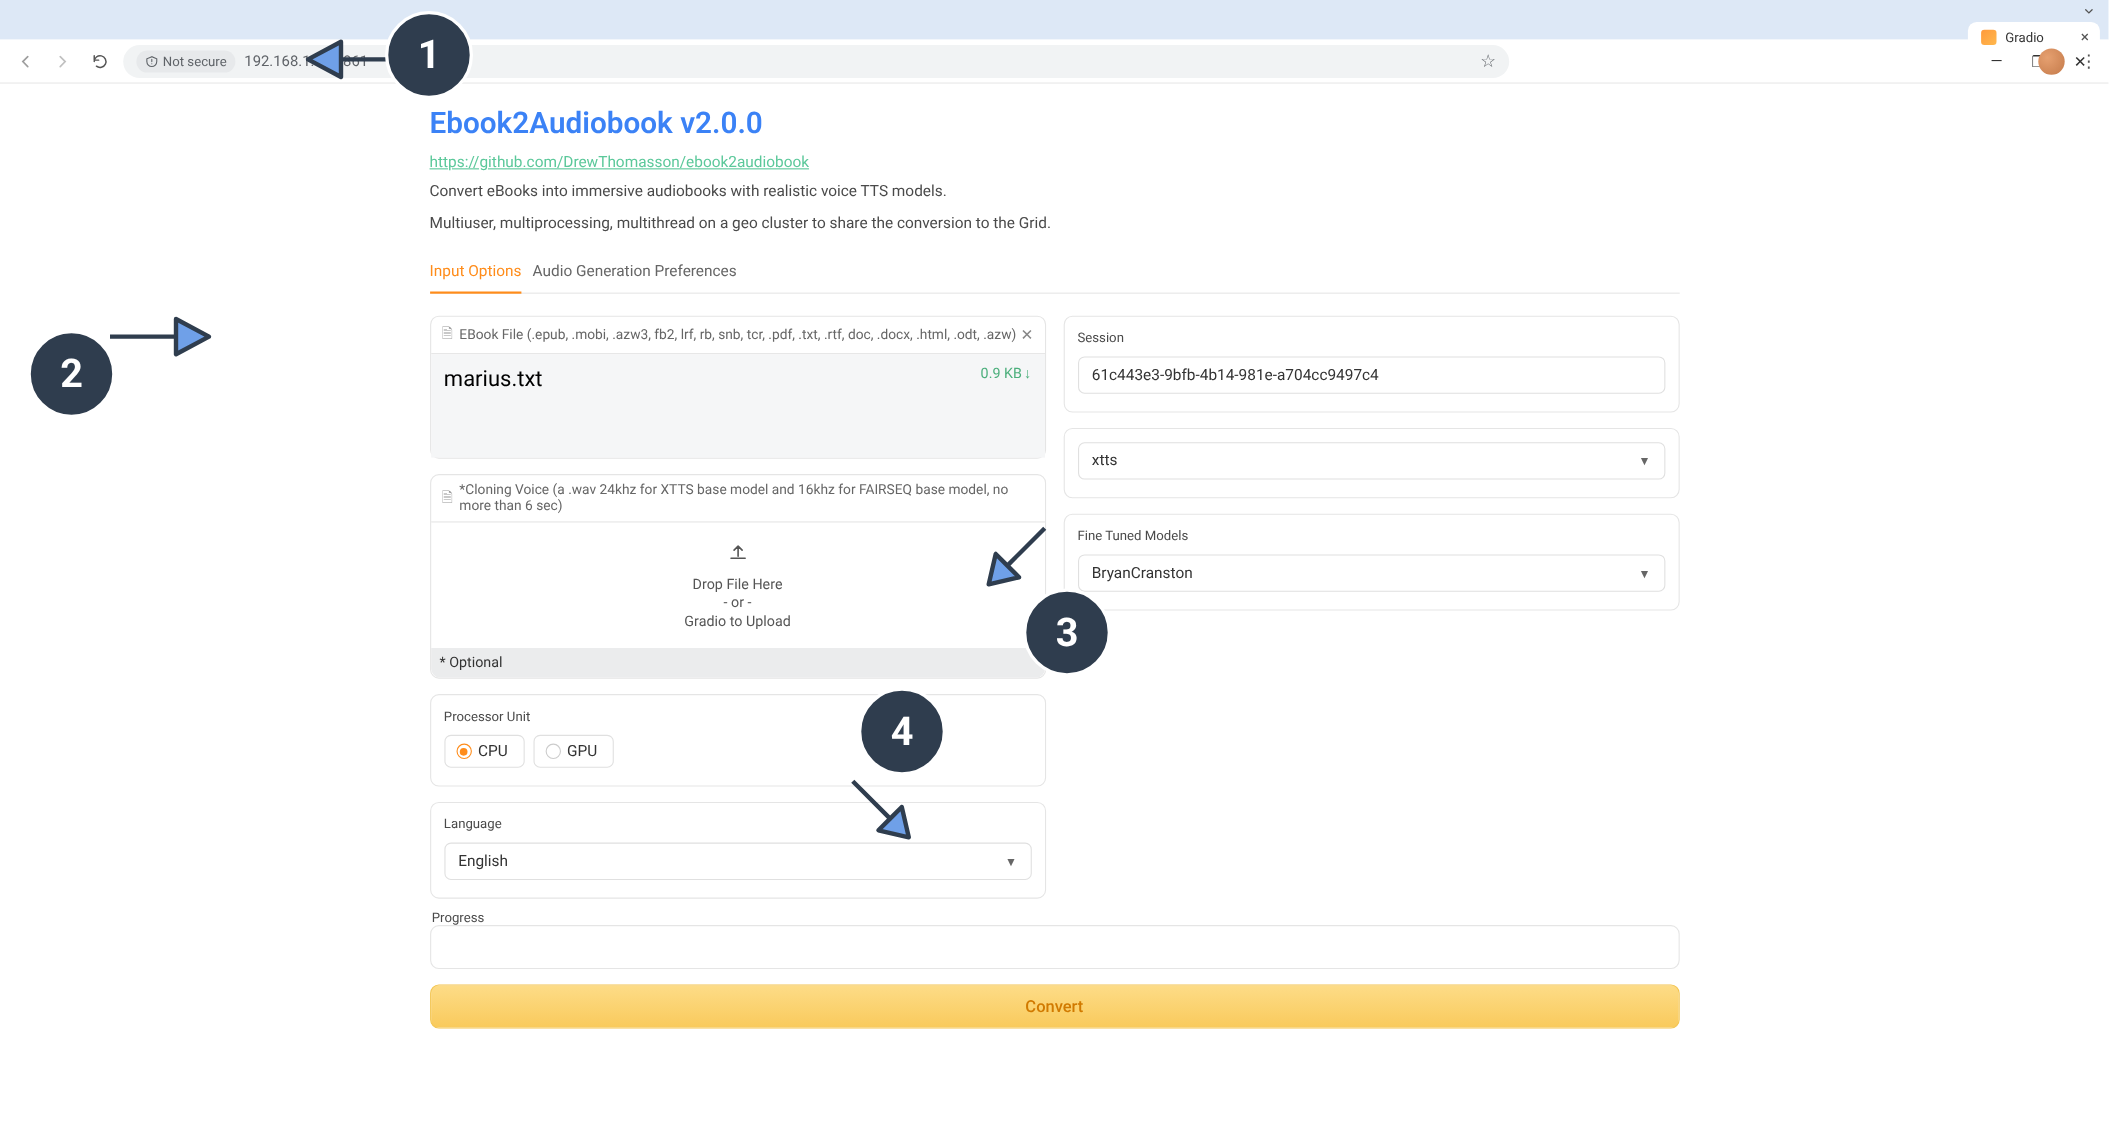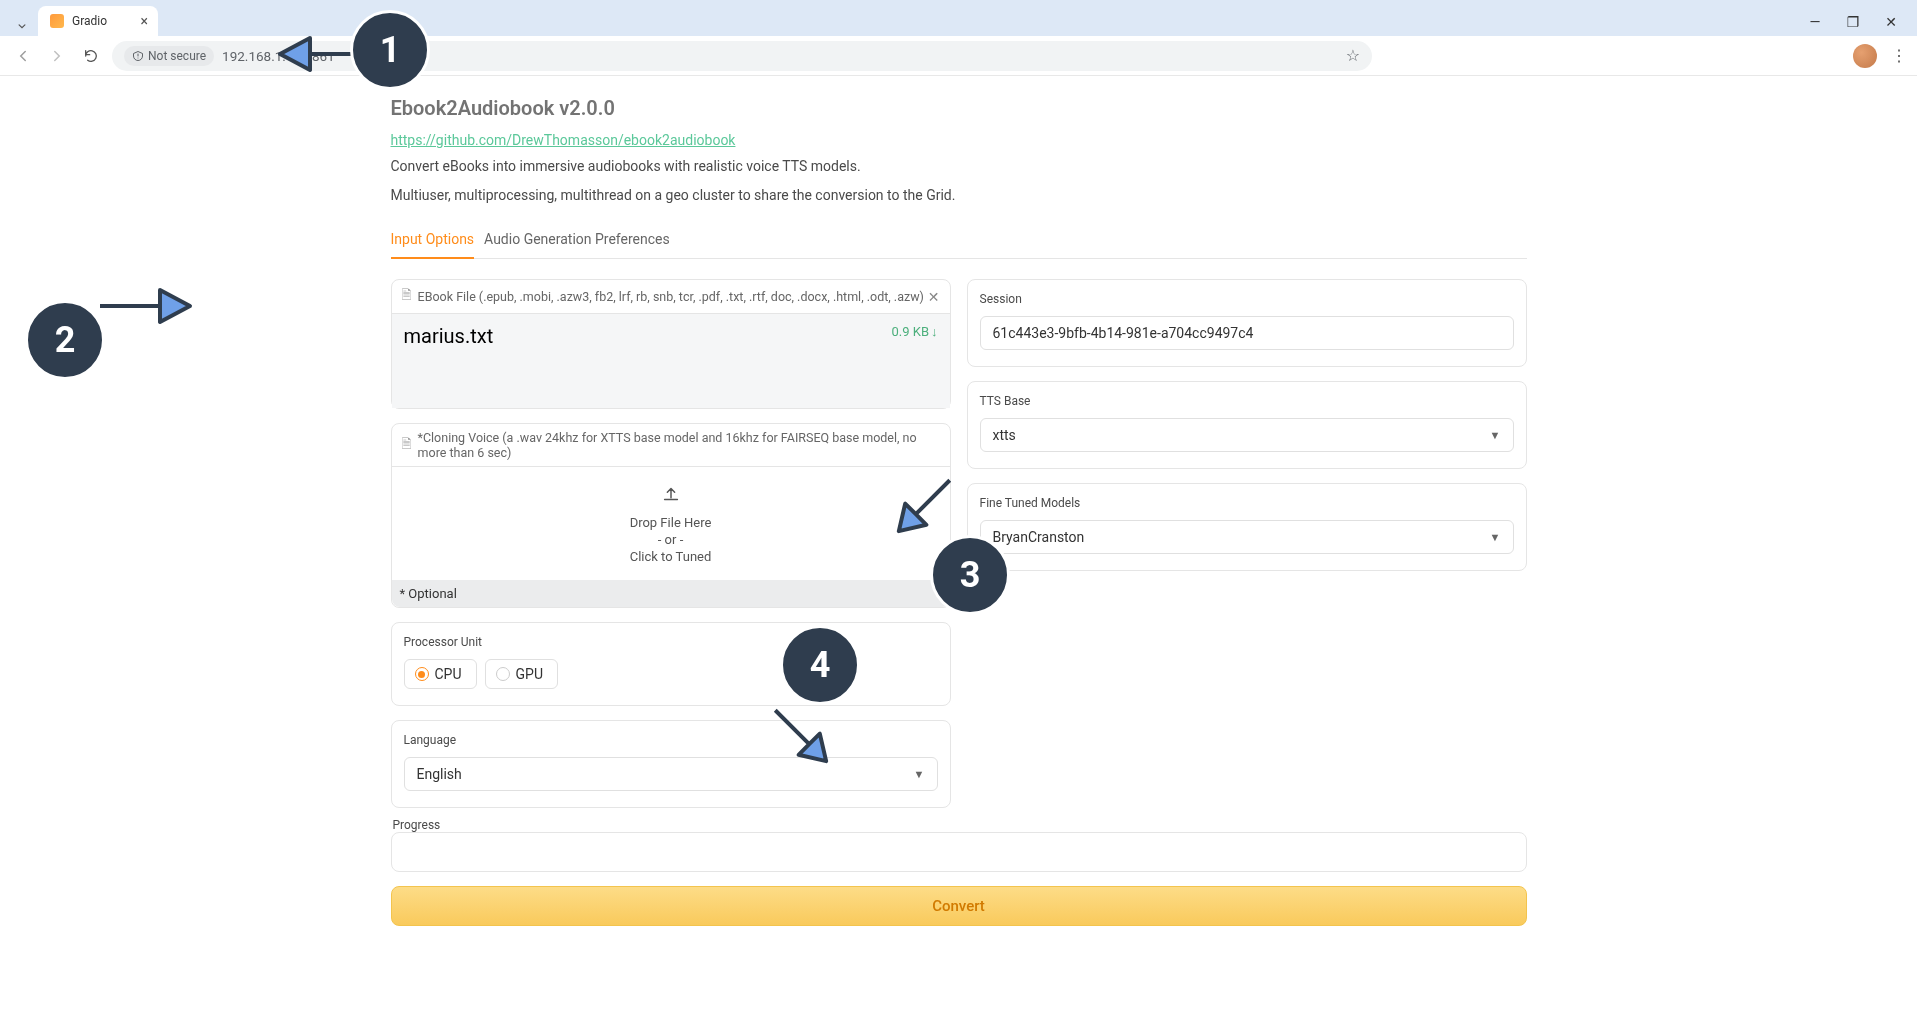--- a/index.html
+++ b/index.html
@@ -1,19 +1,19 @@
 <!DOCTYPE html>
 <html><head>
 <meta charset="utf-8">
 <style>
   * { box-sizing: border-box; margin: 0; padding: 0; }
   body { font-family: -apple-system, BlinkMacSystemFont, "Segoe UI", Roboto, Arial, sans-serif; font-size: 14px; color: #333; background: #fff; overflow: hidden; }
   
   
-  .browser-top { background: #dde8f6; height: 36px; display: flex; align-items: flex-end; padding: 0 8px; }
+  .browser-top { background: #dde8f6; height: 36px; display: flex; align-items: flex-end; padding: 0 8px; flex-direction: column; }
   .tab-controls { display: flex; align-items: center; gap: 4px; padding-left: 4px; }
   .tab-btn { width: 20px; height: 20px; display: flex; align-items: center; justify-content: center; color: #555; cursor: pointer; }
   .tab { background: #fff; border-radius: 8px 8px 0 0; padding: 6px 10px 6px 12px; display: flex; align-items: center; gap: 8px; min-width: 120px; height: 30px; margin-left: 6px; }
   .tab .favicon { width: 14px; height: 14px; background: linear-gradient(135deg,#ff9a3c,#ffb84d); border-radius: 3px; }
   .tab .tab-title { font-size: 12px; color: #333; flex: 1; }
   .tab .tab-close { font-size: 14px; color: #555; cursor: pointer; }
   .window-controls { margin-left: auto; display: flex; gap: 14px; padding: 0 6px 6px 0; }
   .window-controls span { font-size: 14px; color: #333; cursor: pointer; width: 24px; text-align: center; }
   
   .toolbar { background: #fff; height: 40px; display: flex; align-items: center; padding: 0 10px; gap: 8px; border-bottom: 1px solid #e8e8e8; }
@@ -24,21 +24,21 @@
   .url-text { font-size: 13.5px; color: #5f6368; flex:1; }
   .star { color: #5f6368; cursor: pointer; font-size: 16px; }
   .toolbar-right { margin-left: auto; display: flex; align-items: center; gap: 14px; }
   .avatar-img { width: 24px; height: 24px; border-radius: 50%; background: radial-gradient(circle at 35% 35%, #e6a070, #c47a4a); }
   .kebab { color: #555; cursor: pointer; font-size: 16px; }
   
   
   .page-wrap { height: calc(1025px - 76px); overflow-y: scroll; }
   .content { max-width: 1160px; margin: 0 auto; padding: 20px 12px 30px; }
   
-  h1 { font-size: 20px; font-weight: 600; color: #737373; margin-bottom: 12px; }
+  h1 { font-size: 27px; font-weight: 600; color: #3b82f6; margin-bottom: 12px; }
   .repo-link { color: #5bc89a; text-decoration: underline; font-size: 14px; }
   .desc { color: #4a4a4a; font-size: 14px; margin-top: 8px; line-height: 1.5; }
   
   .tabs { display: flex; gap: 10px; border-bottom: 1px solid #e5e5e5; margin-top: 16px; }
   .tab-item { padding: 8px 0 10px; font-size: 14px; color: #666; cursor: pointer; border-bottom: 2px solid transparent; position: relative; top:1px;}
   .tab-item.active { color: #ff8c1a; border-bottom: 2px solid #ff8c1a; }
   
   .cols { display: flex; gap: 16px; margin-top: 20px; }
   .col { flex: 1; display: flex; flex-direction: column; gap: 14px; }
   
@@ -177,21 +177,21 @@
           <span>*Cloning Voice (a .wav 24khz for XTTS base model and 16khz for FAIRSEQ base model, no more than 6 sec)</span>
         </div>
         <div class="upload-body">
           <div class="upload-icon">
             <svg width="22" height="22" viewBox="0 0 24 24" style="display:inline">
                   <path d="M12 16V6M8 10l4-4 4 4M5 18h14" stroke="#555" stroke-width="1.6" fill="none" stroke-linecap="round" stroke-linejoin="round"></path>
                 </svg>
           </div>
           <div class="upload-text">Drop File Here</div>
           <div class="upload-text" style="margin-top:2px">- or -</div>
-          <div class="upload-text" style="margin-top:2px">Click to Tuned</div>
+          <div class="upload-text" style="margin-top:2px">Gradio to Upload</div>
         </div>
         <div class="optional">* Optional</div>
       </div>
 
       <div class="block">
         <div class="block-label">Processor Unit</div>
         <div class="radio-group">
           <div class="radio-chip selected">
             <span class="radio-dot"></span>
             <span>CPU</span>
@@ -214,21 +214,20 @@
 
     <div class="col">
       <div class="block">
         <div class="block-label">Session</div>
         <div class="text-input">
           <span>61c443e3-9bfb-4b14-981e-a704cc9497c4</span>
         </div>
       </div>
 
       <div class="block">
-        <div class="block-label">TTS Base</div>
         <div class="select-box">
           <span>xtts</span>
           <span class="caret">▼</span>
         </div>
       </div>
 
       <div class="block">
         <div class="block-label">Fine Tuned Models</div>
         <div class="select-box">
           <span>BryanCranston</span>

